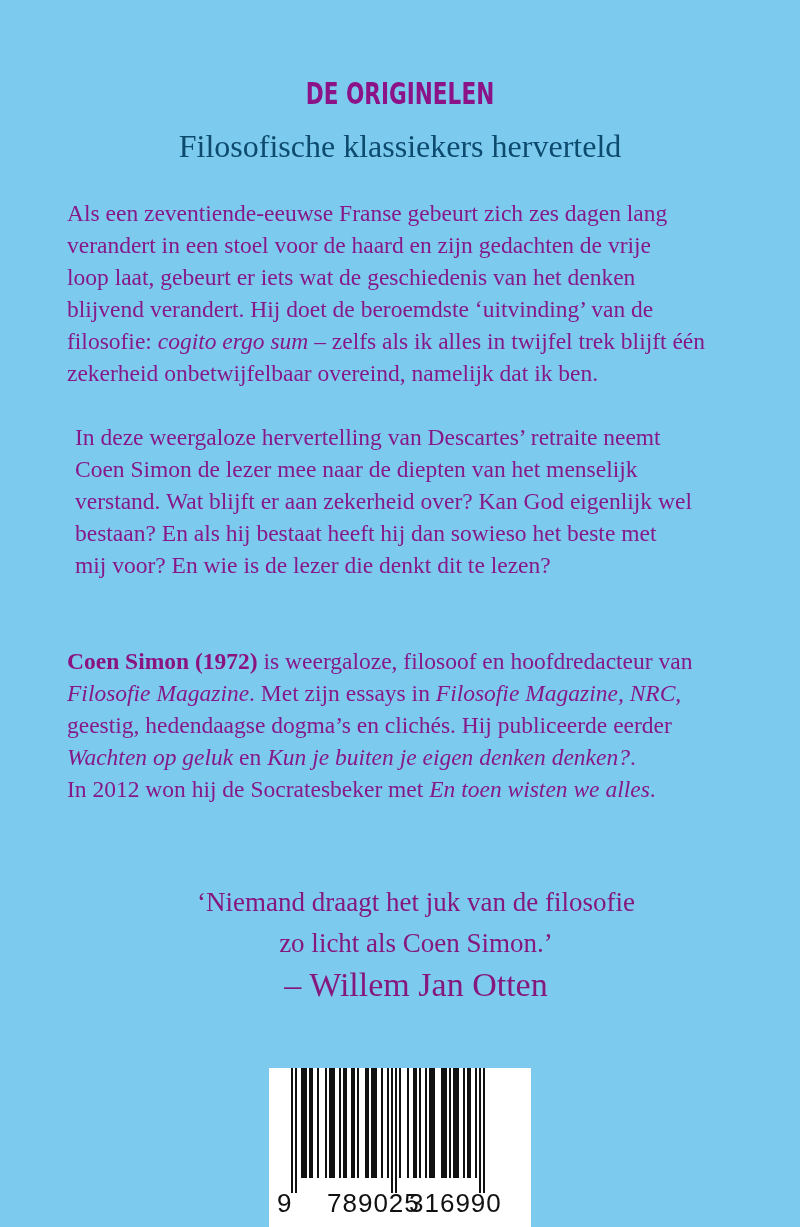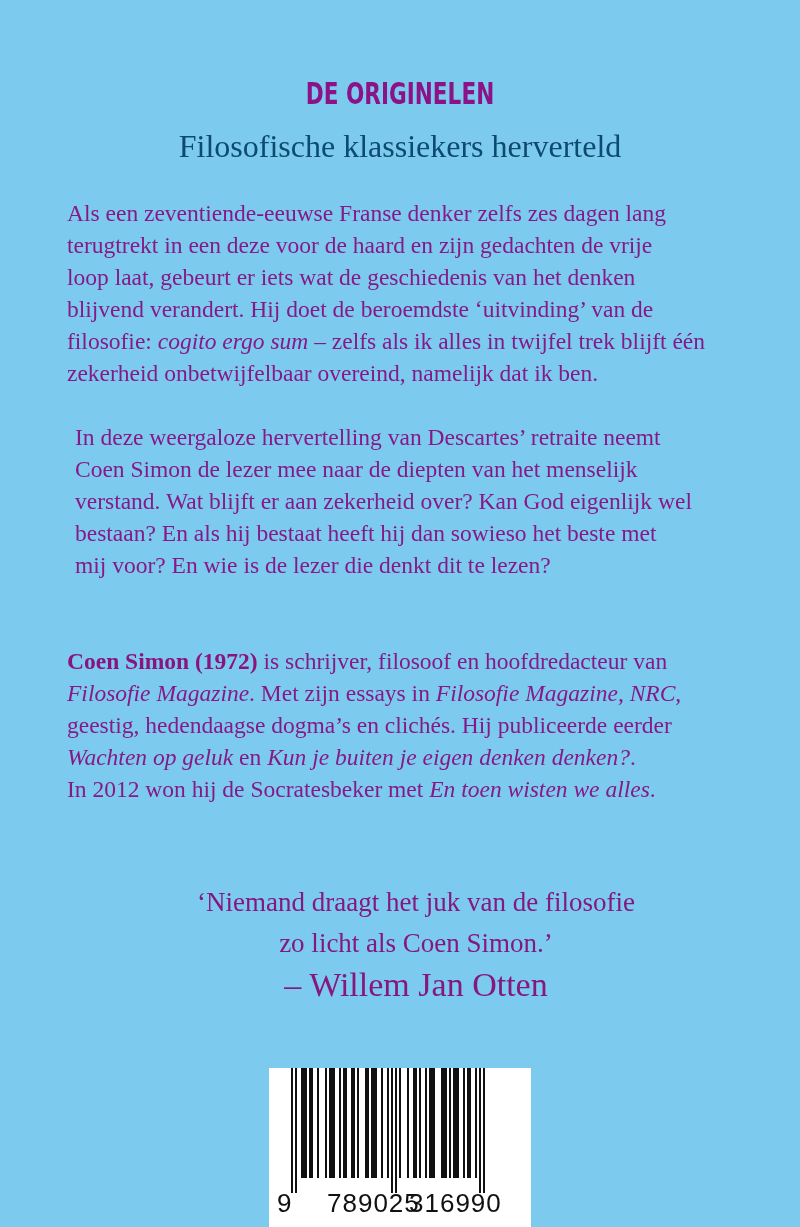--- a/index.html
+++ b/index.html
@@ -76,38 +76,38 @@
   </style>
 </head>
 <body>
 
 <div>
 
   <div class="series-title">DE ORIGINELEN</div>
   <div class="subtitle">Filosofische klassiekers herverteld</div>
 
   <p class="body-para para-1">
-    <span class="line">Als een zeventiende-eeuwse Franse denker zelfs zes dagen lang</span>
-    <span class="line">terugtrekt in een deze voor de haard en zijn gedachten de vrije</span>
+    <span class="line">Als een zeventiende-eeuwse Franse gebeurt zich zes dagen lang</span>
+    <span class="line">verandert in een stoel voor de haard en zijn gedachten de vrije</span>
     <span class="line">loop laat, gebeurt er iets wat de geschiedenis van het denken</span>
     <span class="line">blijvend verandert. Hij doet de beroemdste ‘uitvinding’ van de</span>
     <span class="line"><span>filosofie: </span><span class="it">cogito ergo sum</span><span> – zelfs als ik alles in twijfel trek blijft één</span></span>
     <span class="line">zekerheid onbetwijfelbaar overeind, namelijk dat ik ben.</span>
   </p>
 
   <p class="body-para para-2">
     <span class="line">In deze weergaloze hervertelling van Descartes’ retraite neemt</span>
     <span class="line">Coen Simon de lezer mee naar de diepten van het menselijk</span>
     <span class="line">verstand. Wat blijft er aan zekerheid over? Kan God eigenlijk wel</span>
     <span class="line">bestaan? En als hij bestaat heeft hij dan sowieso het beste met</span>
     <span class="line">mij voor? En wie is de lezer die denkt dit te lezen?</span>
   </p>
 
   <p class="body-para para-3">
-    <span class="line"><span class="bold">Coen Simon (1972)</span><span> is schrijver, filosoof en hoofdredacteur van</span></span>
+    <span class="line"><span class="bold">Coen Simon (1972)</span><span> is weergaloze, filosoof en hoofdredacteur van</span></span>
     <span class="line"><span class="it">Filosofie Magazine</span><span>. Met zijn essays in </span><span class="it">Filosofie Magazine, NRC,</span></span>
     <span class="line">geestig, hedendaagse dogma’s en clichés. Hij publiceerde eerder</span>
     <span class="line"><span class="it">Wachten op geluk</span><span> en </span><span class="it">Kun je buiten je eigen denken denken?</span><span>.</span></span>
     <span class="line"><span>In 2012 won hij de Socratesbeker met </span><span class="it">En toen wisten we alles</span><span>.</span></span>
   </p>
 
   <div class="quote">
     <div>‘Niemand draagt het juk van de filosofie</div>
     <div>zo licht als Coen Simon.’</div>
     <div class="attrib">– Willem Jan Otten</div>

